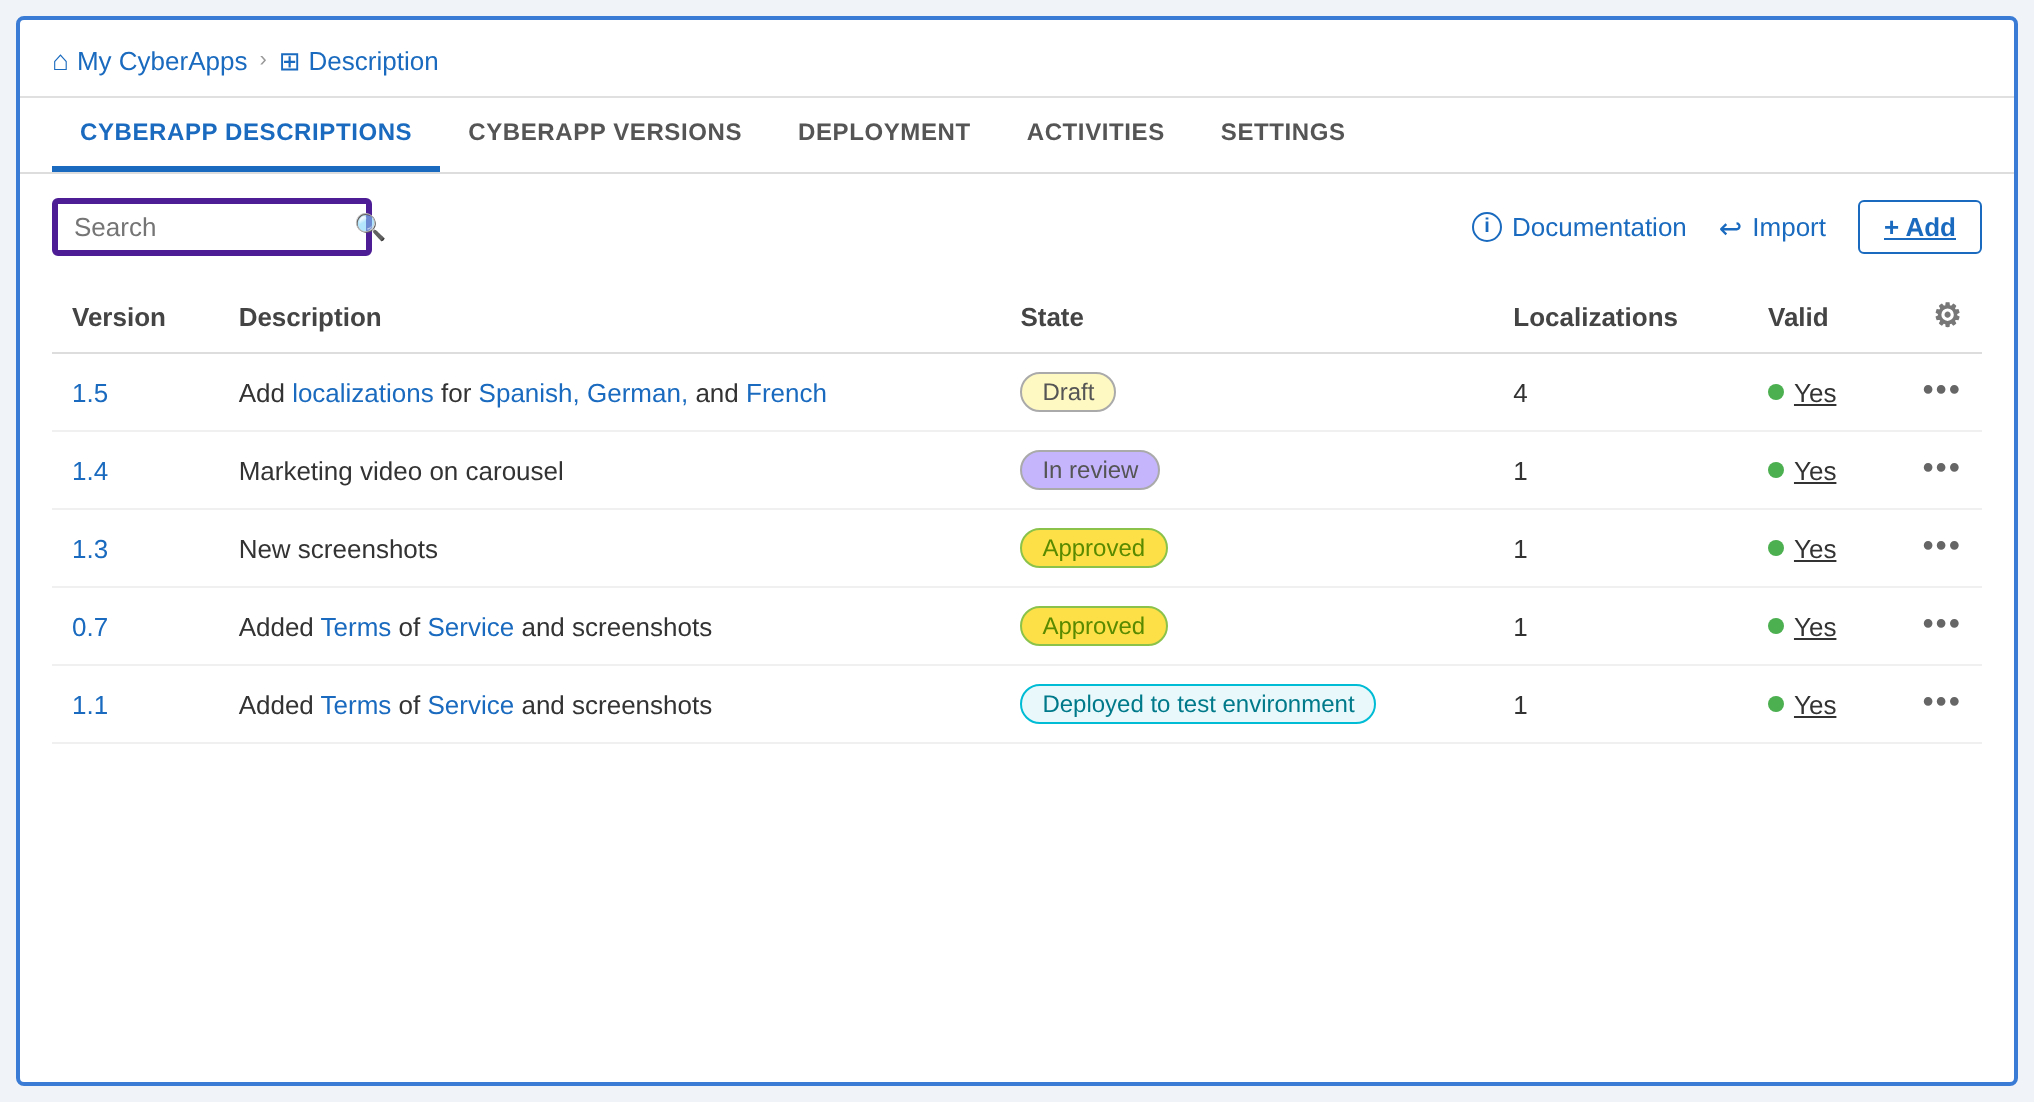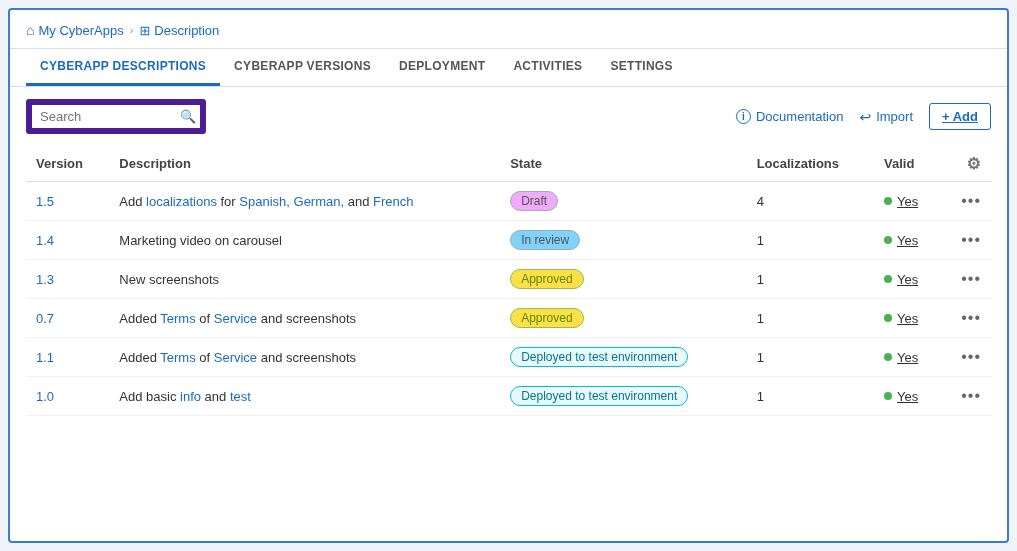--- a/index.html
+++ b/index.html
@@ -64,24 +64,24 @@
     
     .toolbar {
       display: flex;
       align-items: center;
       justify-content: space-between;
       padding: 12px 16px;
     }
     .search-box {
       display: flex;
       align-items: center;
-      border: 6px solid #4c1d95;
+      border: 3px solid #4c1d95;
       border-radius: 3px;
       padding: 4px 8px;
-      width: 180px;
+      width: 160px;
       background: #fff;
     }
     .search-box input {
       border: none;
       outline: none;
       font-size: 13px;
       width: 140px;
       background: transparent;
       color: #333;
     }
@@ -155,22 +155,22 @@
 
     
     .badge {
       display: inline-block;
       padding: 2px 10px;
       border-radius: 12px;
       font-size: 12px;
       font-weight: 500;
       white-space: nowrap;
     }
-    .badge-draft { border: 1px solid #aaa; color: #555; background: #f0abfc; }
-    .badge-inreview { border: 1px solid #aaa; color: #555; background: #7dd3fc; }
+    .badge-draft { border: 1px solid #aaa; color: #555; background: #fef9c3; }
+    .badge-inreview { border: 1px solid #aaa; color: #555; background: #c4b5fd; }
     .badge-approved { border: 1px solid #8bc34a; color: #5a8a00; background: #fde047; }
     .badge-deployed { border: 1px solid #00bcd4; color: #007a8a; background: #e8f8fb; }
 
     .valid-cell { display: flex; align-items: center; gap: 5px; text-decoration: underline; }
     .dot-green { width: 8px; height: 8px; border-radius: 50%; background: #4caf50; display: inline-block; }
     .more-icon { color: #888; font-size: 15px; cursor: pointer; letter-spacing: 1px; }
 
     th.settings-col { text-align: right; }
   </style>
 </head>
@@ -332,37 +332,16 @@
     <td>
       <div class="valid-cell">
         <span class="dot-green"></span>
         <span>Yes</span>
       </div>
     </td>
     <td style="text-align:right;">
       <span class="more-icon" style="letter-spacing:1px; font-size:16px; color:#666; cursor:pointer;">•••</span>
     </td>
   </tr>
-          <tr>
-    <td>
-      <span class="version-link">1.0</span>
-    </td>
-    <td>
-      <span class="desc-text">Add basic <span style="color:#1a6bbf;">info</span> and <span style="color:#1a6bbf;">test</span></span>
-    </td>
-    <td>
-      <span class="badge badge-deployed">Deployed to test environment</span>
-    </td>
-    <td>1</td>
-    <td>
-      <div class="valid-cell">
-        <span class="dot-green"></span>
-        <span>Yes</span>
-      </div>
-    </td>
-    <td style="text-align:right;">
-      <span class="more-icon" style="letter-spacing:1px; font-size:16px; color:#666; cursor:pointer;">•••</span>
-    </td>
-  </tr>
         </tbody>
     </table>
   </div>
 </div>
 
 </body></html>

